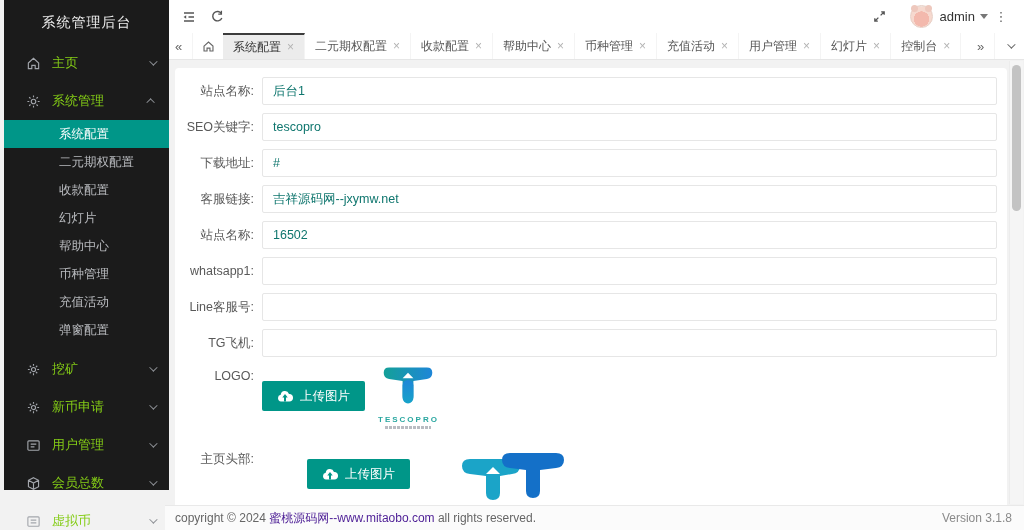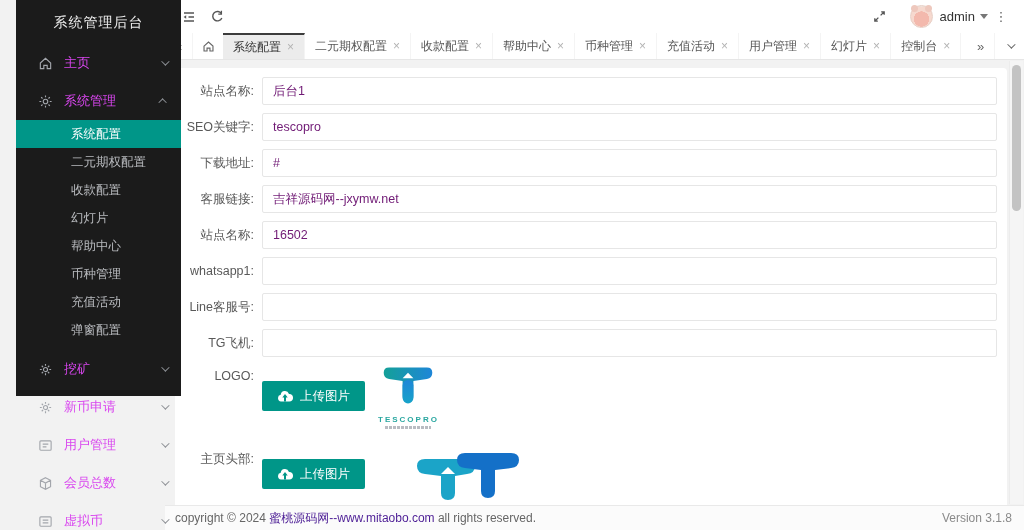--- a/index.html
+++ b/index.html
@@ -1,23 +1,23 @@
 <!DOCTYPE html>
 <html><head>
 <meta charset="utf-8">
 <style>
   * { margin:0; padding:0; box-sizing:border-box; }
   html,body { width:1024px; height:530px; }
   body { font-family:"Liberation Sans","DejaVu Sans",sans-serif; background:#fff; overflow:hidden; }
   .app { position:relative; width:1024px; height:530px; overflow:hidden; background:#f2f2f2; }
 
   
-  .sidebar { position:absolute; left:16px; top:0; width:165px; height:396px; background:#1b1b1b; z-index:30; }
+  .sidebar { position:absolute; left:4px; top:0; width:165px; height:490px; background:#1b1b1b; z-index:30; }
   .side-title { height:44px; line-height:44px; text-align:center; color:#ededed; font-size:14px; letter-spacing:1px; }
-  .nav-item { display:flex; align-items:center; height:38px; padding:0 14px 0 22px; color:#d946ef; font-size:13px; cursor:pointer; }
+  .nav-item { display:flex; align-items:center; height:38px; padding:0 14px 0 22px; color:#84cc16; font-size:13px; cursor:pointer; }
   .nav-item .nico { width:15px; height:15px; margin-right:11px; flex:none; display:inline-flex; }
   .nav-item .nlabel { flex:1; white-space:nowrap; overflow:hidden; }
   .chev { width:6px; height:6px; border-right:1.4px solid #8d9095; border-bottom:1.4px solid #8d9095; flex:none; }
   .chev.down { transform:rotate(45deg) translateY(-2px); }
   .chev.up { transform:rotate(-135deg) translateY(-2px); }
   .submenu { padding-bottom:6px; }
   .sub-item { height:28px; line-height:28px; padding-left:55px; font-size:12.5px; color:#b9bbbf; cursor:pointer; white-space:nowrap; }
   .sub-item.active { background:#009688; color:#fff; }
   svg.sico { stroke:#a3a6ac; fill:none; stroke-width:1.2; }
 
@@ -40,21 +40,21 @@
   .tab { display:flex; align-items:center; padding:0 10px; white-space:nowrap; cursor:pointer; border-right:1px solid #f4f4f4; color:#565656; }
   .tab .x { margin-left:6px; color:#b3b3b3; font-size:12px; line-height:1; }
   .tab.active { background:#ececec; border-top:2px solid #3c3c3c; color:#333; }
   .tab-dd { width:30px; display:flex; align-items:center; justify-content:center; border-left:1px solid #f4f4f4; cursor:pointer; flex:none; }
 
   
   .content { position:absolute; left:165px; top:60px; right:0; bottom:25px; background:#f2f2f2; overflow:hidden; }
   .panel { position:absolute; left:10px; right:17px; top:8px; height:640px; background:#fff; border-radius:4px; padding:9px 0 0 7px; }
   .form-row { display:flex; align-items:center; margin-bottom:8px; }
   .form-label { width:80px; text-align:right; padding-right:8px; font-size:12.5px; color:#595959; flex:none; }
-  .form-input { width:735px; height:28px; border:1px solid #e6e6e6; border-radius:2px; padding:0 10px; font-size:12.5px; color:#701a75; outline:none; background:#fff; }
+  .form-input { width:735px; height:28px; border:1px solid #e6e6e6; border-radius:2px; padding:0 10px; font-size:12.5px; color:#0f766e; outline:none; background:#fff; }
   .form-row.media { align-items:flex-start; }
   .media .form-label { padding-top:4px; }
   .media-body { display:flex; align-items:flex-start; }
   .upload-btn { display:inline-flex; align-items:center; gap:7px; background:#009688; color:#fff; border:none; height:30px; padding:0 15px; font-size:12.5px; border-radius:2px; cursor:pointer; margin-top:16px; }
   .logo-box { margin-left:13px; display:flex; flex-direction:column; align-items:center; }
   .logo-word { font-size:8px; font-weight:bold; letter-spacing:2px; color:#2aa7a0; margin-top:2px; }
   .logo-tag { width:46px; height:3px; margin-top:2px; background:repeating-linear-gradient(90deg,#b9bcc2 0 3px,#fff 3px 4px); }
   .logo2-box { margin-left:50px; }
 
   
@@ -304,21 +304,21 @@
               <path d="M9 2 Q3 2 3 8 Q3 14 9 15 L24 17 L24 34 Q24 40 30 40 Q36 40 36 34 L36 17 L51 15 Q57 14 57 8 Q57 2 51 2 Z" fill="url(#lg1)"></path>
               <path d="M30 8 L36 14 L24 14 Z" fill="#fff"></path>
               <rect x="24" y="16" width="12" height="26" rx="6" fill="url(#lg2)"></rect>
             </svg>
             <div class="logo-word">TESCOPRO</div>
             <div class="logo-tag"></div>
           </div>
         </div>
       </div>
 
-      <div class="form-row media" style="margin-top:18px;">
+      <div class="form-row media" style="margin-top:18px;gap:45px;">
         <label class="form-label">主页头部:</label>
         <div class="media-body">
           <button class="upload-btn" style="margin-top:12px;">
             <svg width="16" height="12" viewBox="0 0 16 12">
                 <path d="M4 11.5 A3.4 3.4 0 0 1 3.7 4.8 A4.3 4.3 0 0 1 12 3.9 A3.1 3.1 0 0 1 12.4 11.5 Z" fill="#fff"></path>
                 <polygon points="8,4 10.7,7.4 5.3,7.4" fill="#009688"></polygon>
                 <rect x="7" y="6.8" width="2" height="4.7" fill="#009688"></rect>
               </svg>
             <span>上传图片</span>
           </button>

